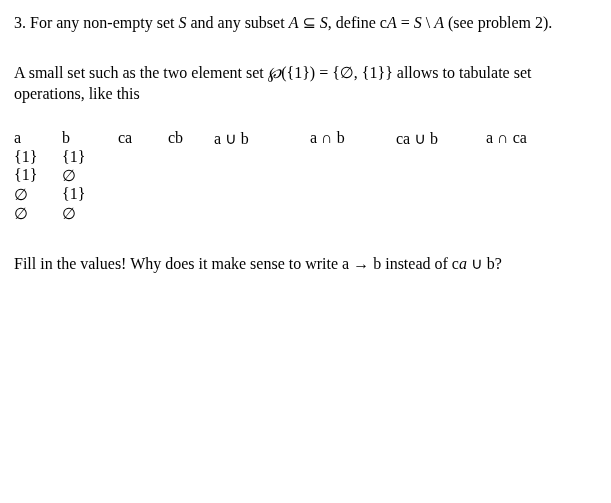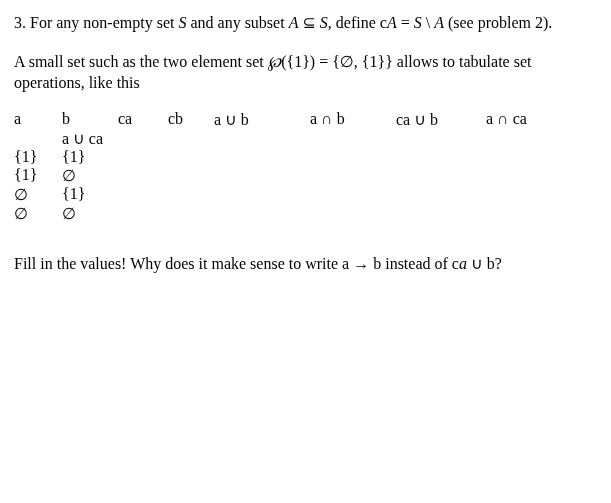--- a/index.html
+++ b/index.html
@@ -9,25 +9,25 @@
     }
     body {
       font-family: 'Times New Roman', Times, serif;
       font-size: 16px;
       color: #000;
       background: #fff;
       padding: 12px 14px;
       width: 611px;
     }
     .problem-intro {
-      margin-bottom: 17px;
+      margin-bottom: 28px;
       line-height: 1.35;
     }
     .description {
-      margin-bottom: 16px;
+      margin-bottom: 24px;
       line-height: 1.35;
     }
     .italic {
       font-style: italic;
     }
     .script-p {
       font-family: 'Times New Roman', Times, serif;
       font-style: italic;
     }
     table.set-table {
@@ -82,30 +82,20 @@
       <tr class="header-row">
     <td class="c-a">a</td>
     <td class="c-b">b</td>
     <td class="c-ca">ca</td>
     <td class="c-cb">cb</td>
     <td class="c-aub">a ∪ b</td>
     <td class="c-anb">a ∩ b</td>
     <td class="c-caub">ca ∪ b</td>
     <td class="c-anca">a ∩ ca</td>
   </tr>
-  <tr class="header-row2">
-    <td></td>
-    <td>a ∪ ca</td>
-    <td></td>
-        <td></td>
-        <td></td>
-        <td></td>
-        <td></td>
-        <td></td>
-  </tr>
   <tr class="data-row">
     <td>{1}</td>
     <td>{1}</td>
     <td></td>
         <td></td>
         <td></td>
         <td></td>
         <td></td>
         <td></td>
   </tr>

